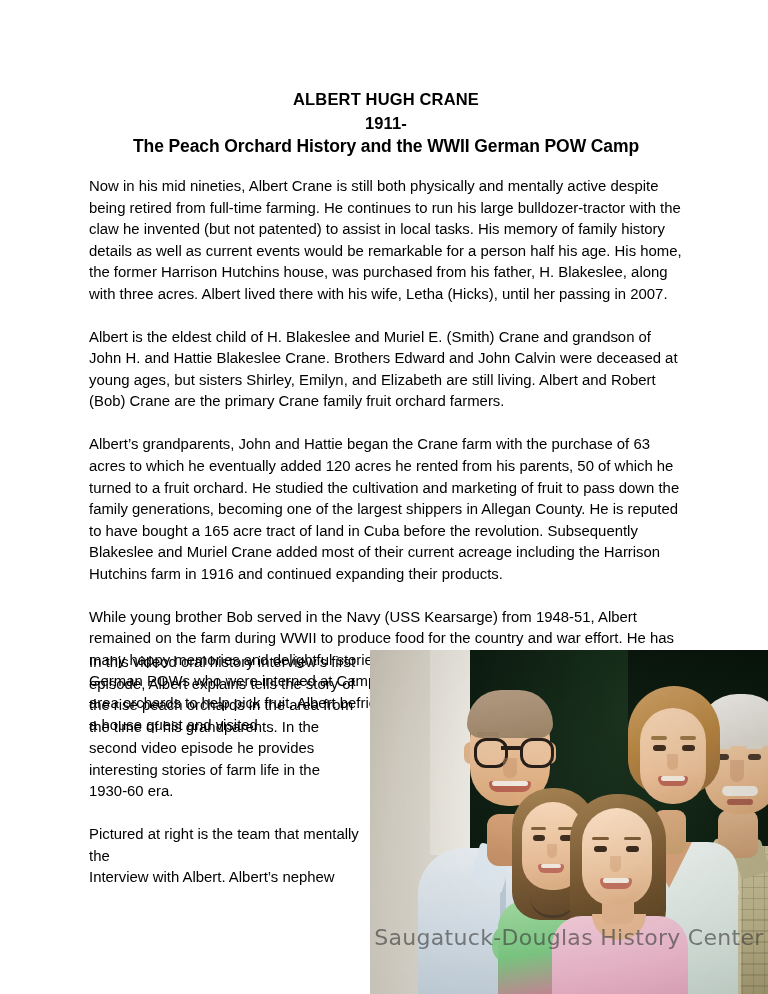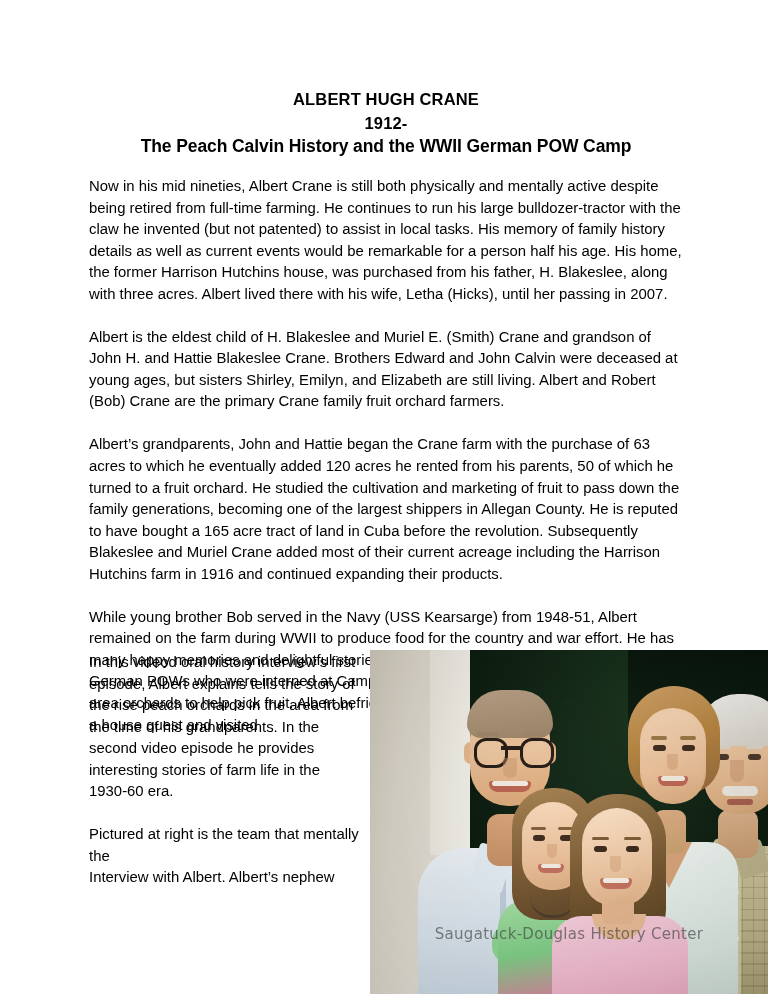--- a/index.html
+++ b/index.html
@@ -556,36 +556,36 @@
     z-index: 8;
     pointer-events: none;
   }
 
   .watermark {
     position: absolute;
     left: 0; right: 0;
     top: 275px;
     text-align: center;
     font-family: "DejaVu Sans", sans-serif;
-    font-size: 15px;
+    font-size: 22px;
     letter-spacing: 0.3px;
     color: rgba(58,58,58,0.62);
     z-index: 9;
     white-space: nowrap;
   }
 </style>
 </head>
 <body>
 
 <div class="page">
 
   <div class="title-block">
     <div class="title-line l1">ALBERT HUGH CRANE</div>
-    <div class="title-line l2">1912-</div>
-    <div class="title-line l3">The Peach Calvin History and the WWII German POW Camp</div>
+    <div class="title-line l2">1911-</div>
+    <div class="title-line l3">The Peach Orchard History and the WWII German POW Camp</div>
   </div>
 
   <div class="body-text">
     <p>Now in his mid nineties, Albert Crane is still both physically and mentally active despite being retired from full-time farming.  He continues to run his large bulldozer-tractor with the claw he invented (but not patented) to assist in local tasks.  His memory of family history details as well as current events would be remarkable for a person half his age.  His home, the former Harrison Hutchins house, was purchased from his father, H. Blakeslee, along with three acres.  Albert lived there with his wife, Letha (Hicks), until her passing in 2007.</p>
     <p>Albert is the eldest child of H. Blakeslee and Muriel E. (Smith) Crane and grandson of John H. and Hattie Blakeslee Crane.  Brothers Edward and John Calvin were deceased at young ages, but sisters Shirley, Emilyn, and Elizabeth are still living.  Albert and Robert (Bob) Crane are the primary Crane family fruit orchard farmers.</p>
     <p>Albert’s grandparents, John and Hattie began the Crane farm with the purchase of 63 acres to which he eventually added 120 acres he rented from his parents, 50 of which he turned to a fruit orchard.  He studied the cultivation and marketing of fruit to pass down the family generations, becoming one of the largest shippers in Allegan County. He is reputed to have bought a 165 acre tract of land in Cuba before the revolution.  Subsequently Blakeslee and Muriel Crane added most of their current acreage including the Harrison Hutchins farm in 1916 and continued expanding their products.</p>
     <p class="tight">While young brother Bob served in the Navy (USS Kearsarge) from 1948-51, Albert remained on the farm during WWII to produce food for the country and war effort. He has many happy memories and delightful stories of farm life.  One special memory is of the German POWs who were interned at Camp Lakewood near Allegan and transported to the area orchards to help pick fruit.  Albert befriended one of the POWs whom he later had as a house quest and visited</p>
   </div>
 
   <div class="narrow-block">

